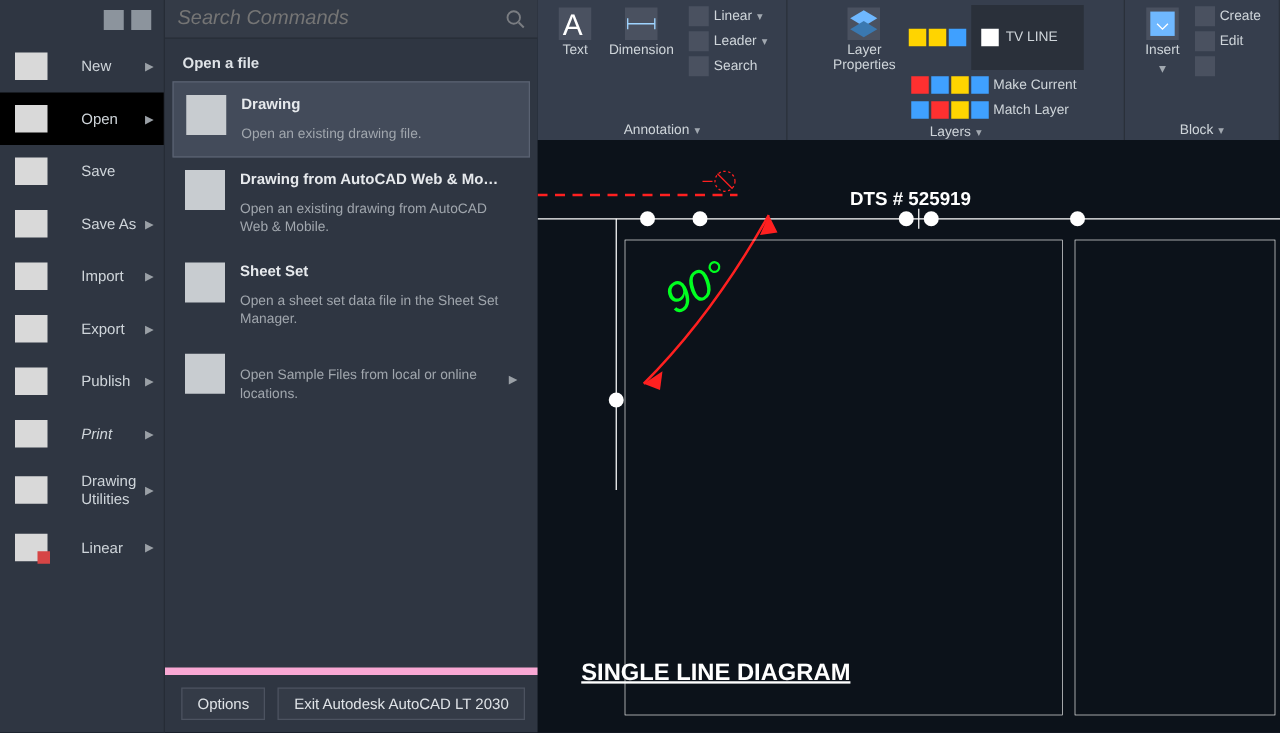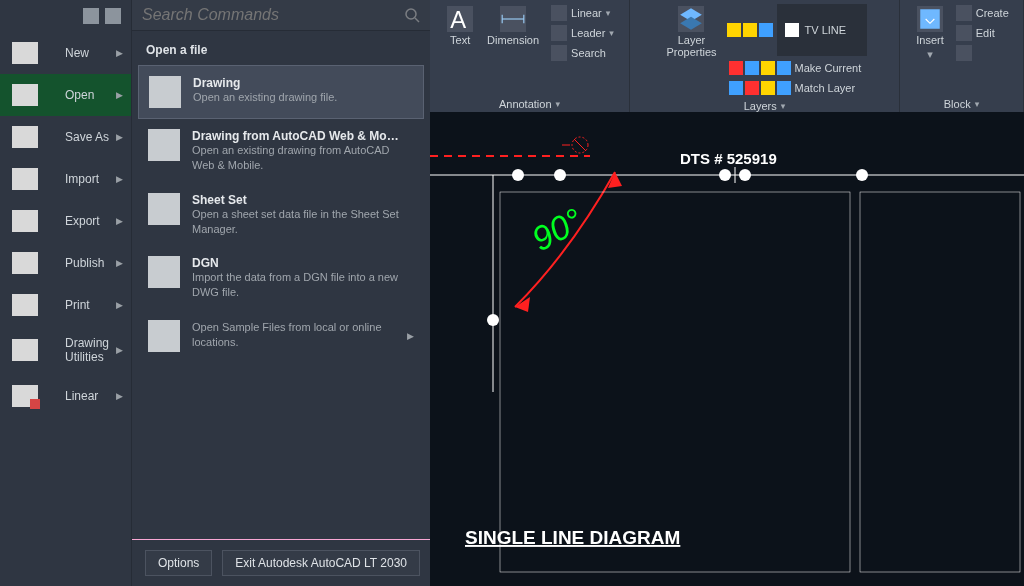--- a/index.html
+++ b/index.html
@@ -26,38 +26,38 @@
 
 .canvas{position:absolute;left:430px;top:112px;right:0;bottom:0;background:#0c121a}
 .canvas svg{position:absolute;inset:0}
 
 
 .appmenu{position:absolute;left:0;top:0;width:430px;height:586px;background:#2f3642;display:flex}
 .leftcol{width:132px;background:#2f3642;border-right:1px solid #262c36;display:flex;flex-direction:column}
 .leftcol .icons-top{display:flex;justify-content:flex-end;gap:6px;padding:8px 10px}
 .leftcol .icons-top .ic{width:16px;height:16px;background:#8c949d}
 .menuitem{display:flex;align-items:center;gap:27px;padding:10px 12px;cursor:pointer;position:relative}
-.menuitem.sel{background:#14532d}
+.menuitem.sel{background:#000000}
 .menuitem .mic{width:26px;height:22px;background:#d9d9d9;position:relative}
 .menuitem .arrow{position:absolute;right:8px;color:#9aa0a6;font-size:9px}
 .closebadge{position:absolute;bottom:-2px;right:-2px;width:10px;height:10px;background:#d64545}
 
 .rightcol{flex:1;display:flex;flex-direction:column}
 .search{display:flex;align-items:center;padding:6px 10px;background:#343b47;border-bottom:1px solid #262c36}
 .search input{flex:1;background:transparent;border:none;color:#86efac;font-style:italic;font-size:16px;outline:none}
 .search .sic{width:16px;height:16px;opacity:.6}
 .section-title{padding:12px 14px 8px;font-weight:600;font-size:12px;color:#dfe3e7}
 .filelist{flex:1;padding:0 6px}
 .fileitem{display:flex;gap:12px;padding:10px;cursor:pointer;position:relative}
 .fileitem.sel{background:#434b5a;border:1px solid #5a6272}
 .fileitem .fic{width:32px;height:32px;background:#c8ccd0;flex-shrink:0}
 .fileitem .ft{font-weight:600;font-size:12px;color:#e6e9ec}
-.fileitem .fd{font-size:11px;color:#a0a6ad;margin-top:0;line-height:1.35}
+.fileitem .fd{font-size:11px;color:#a0a6ad;margin-top:10px;line-height:1.35}
 .fileitem .subarrow{position:absolute;right:10px;top:50%;transform:translateY(-50%);color:#9aa0a6;font-size:9px}
-.bottombar{display:flex;justify-content:flex-end;gap:10px;padding:10px;border-top:1px solid #f9a8d4}
+.bottombar{display:flex;justify-content:flex-end;gap:10px;padding:10px;border-top:6px solid #f9a8d4}
 .btn{border:1px solid #4c5360;background:#343b47;color:#dfe3e7;padding:5px 12px;font-size:12px;cursor:pointer}
 
 .multiline .lbl{display:flex;flex-direction:column;line-height:1.2}
 </style>
 </head>
 <body>
 
 <div class="tabtext">llaborate</div>
 
 <div class="ribbon">
@@ -222,41 +222,45 @@
           <div class="lbl" style="white-space: pre;">New</div>
           <div class="arrow">▶</div>
         </div>
         <div class="menuitem sel">
           <div class="mic"></div>
           <div class="lbl" style="white-space: pre;">Open</div>
           <div class="arrow">▶</div>
         </div>
         <div class="menuitem">
           <div class="mic"></div>
+          <div class="lbl" style="white-space: pre;">Save</div>
+        </div>
+        <div class="menuitem">
+          <div class="mic"></div>
           <div class="lbl" style="white-space: pre;">Save As</div>
           <div class="arrow">▶</div>
         </div>
         <div class="menuitem">
           <div class="mic"></div>
           <div class="lbl" style="white-space: pre;">Import</div>
           <div class="arrow">▶</div>
         </div>
         <div class="menuitem">
           <div class="mic"></div>
           <div class="lbl" style="white-space: pre;">Export</div>
           <div class="arrow">▶</div>
         </div>
         <div class="menuitem">
           <div class="mic"></div>
           <div class="lbl" style="white-space: pre;">Publish</div>
           <div class="arrow">▶</div>
         </div>
         <div class="menuitem">
           <div class="mic"></div>
-          <div class="lbl" style="white-space: pre;">Print</div>
+          <div class="lbl" style="white-space: pre; font-style: italic;">Print</div>
           <div class="arrow">▶</div>
         </div>
         <div class="menuitem multiline">
           <div class="mic"></div>
           <div class="lbl" style="white-space: pre;">Drawing
 Utilities</div>
           <div class="arrow">▶</div>
         </div>
         <div class="menuitem">
           <div class="mic">
@@ -294,27 +298,20 @@
         <div class="fileitem">
           <div class="fic"></div>
           <div>
             <div class="ft">Sheet Set</div>
             <div class="fd">Open a sheet set data file in the Sheet Set Manager.</div>
           </div>
         </div>
         <div class="fileitem">
           <div class="fic"></div>
           <div>
-            <div class="ft">DGN</div>
-            <div class="fd">Import the data from a DGN file into a new DWG file.</div>
-          </div>
-        </div>
-        <div class="fileitem">
-          <div class="fic"></div>
-          <div>
             <div class="fd">Open Sample Files from local or online locations.</div>
           </div>
           <div class="subarrow">▶</div>
         </div>
       </div>
    <div class="bottombar">
      <button class="btn">Options</button>
      <button class="btn">Exit Autodesk AutoCAD LT 2030</button>
    </div>
  </div>

